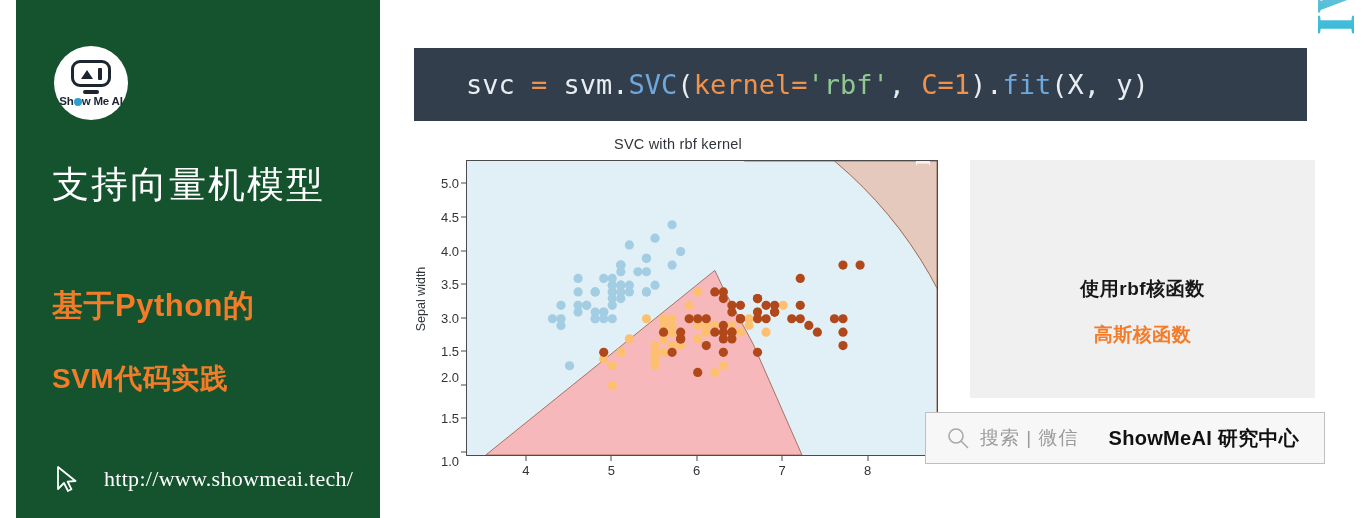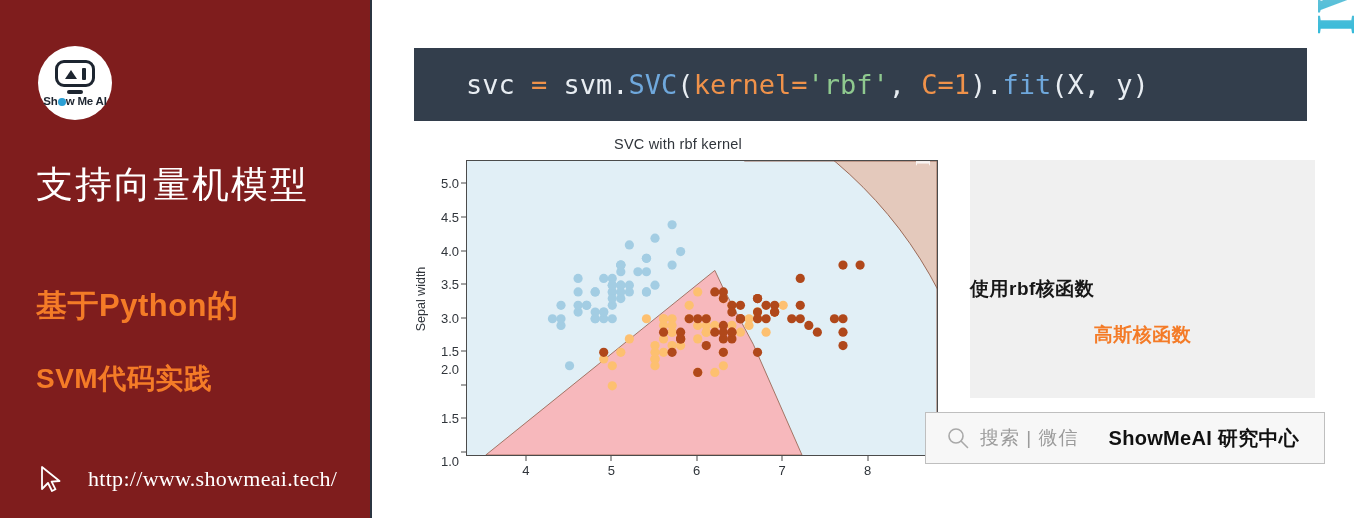--- a/index.html
+++ b/index.html
@@ -11,23 +11,23 @@
   }
   .page {
     position: relative;
     width: 1361px; height: 518px;
     background: #ffffff;
     overflow: hidden;
   }
 
   
   .sidebar {
-    position: absolute; left: 0; top: 0;
+    position: absolute; left: 16px; top: 0;
     width: 372px; height: 518px;
-    background: #7f1d1d;
+    background: #14532d;
     overflow: hidden;
   }
   .sidebar::after {
     content: ""; position: absolute; right: 0; top: 0;
     width: 2px; height: 100%; background: #2b3541;
   }
 
   
   .logo-wrap {
     position: absolute; left: 38px; top: 46px;
@@ -184,20 +184,21 @@
   .axis-holder { position: absolute; left: 68px; top: 28px; width: 472px; height: 296px; }
 
   
   .right-panel {
     position: absolute; left: 590px; top: 160px;
     width: 345px; height: 238px;
     background: #f0f0f0;
   }
   .rp-line1 {
     position: absolute; left: 0; top: 116px; width: 345px;
+    text-align: center;
     font-size: 19px; font-weight: bold; color: #171717;
     letter-spacing: 0.5px;
   }
   .rp-line2 {
     position: absolute; left: 0; top: 162px; width: 345px;
     text-align: center;
     font-size: 19px; font-weight: bold; color: #f47b27;
     letter-spacing: 0.5px;
   }
 
@@ -430,21 +431,21 @@
             <circle cx="222.18181818181822" cy="157.73972602739724" r="4.6" fill="#b0481b"></circle>
           </svg>
         <div class="plot-watermark">ShowMeAI</div>
       </div>
 
       <div class="axis-holder" id="axis-holder">
           <div class="ytick" style="top: 301px; text-align: center;">1.0</div>
           <div class="ytick-mark" style="top: 291.986px;"></div>
           <div class="ytick" style="top: 258.425px;">1.5</div>
           <div class="ytick-mark" style="top: 258.425px;"></div>
-          <div class="ytick" style="top: 209px;">2.0</div>
+          <div class="ytick" style="top: 217px;">2.0</div>
           <div class="ytick-mark" style="top: 224.863px;"></div>
           <div class="ytick" style="top: 191.301px;">1.5</div>
           <div class="ytick-mark" style="top: 191.301px;"></div>
           <div class="ytick" style="top: 157.74px;">3.0</div>
           <div class="ytick-mark" style="top: 157.74px;"></div>
           <div class="ytick" style="top: 124.178px;">3.5</div>
           <div class="ytick-mark" style="top: 124.178px;"></div>
           <div class="ytick" style="top: 90.6164px;">4.0</div>
           <div class="ytick-mark" style="top: 90.6164px;"></div>
           <div class="ytick" style="top: 57.0548px;">4.5</div>

